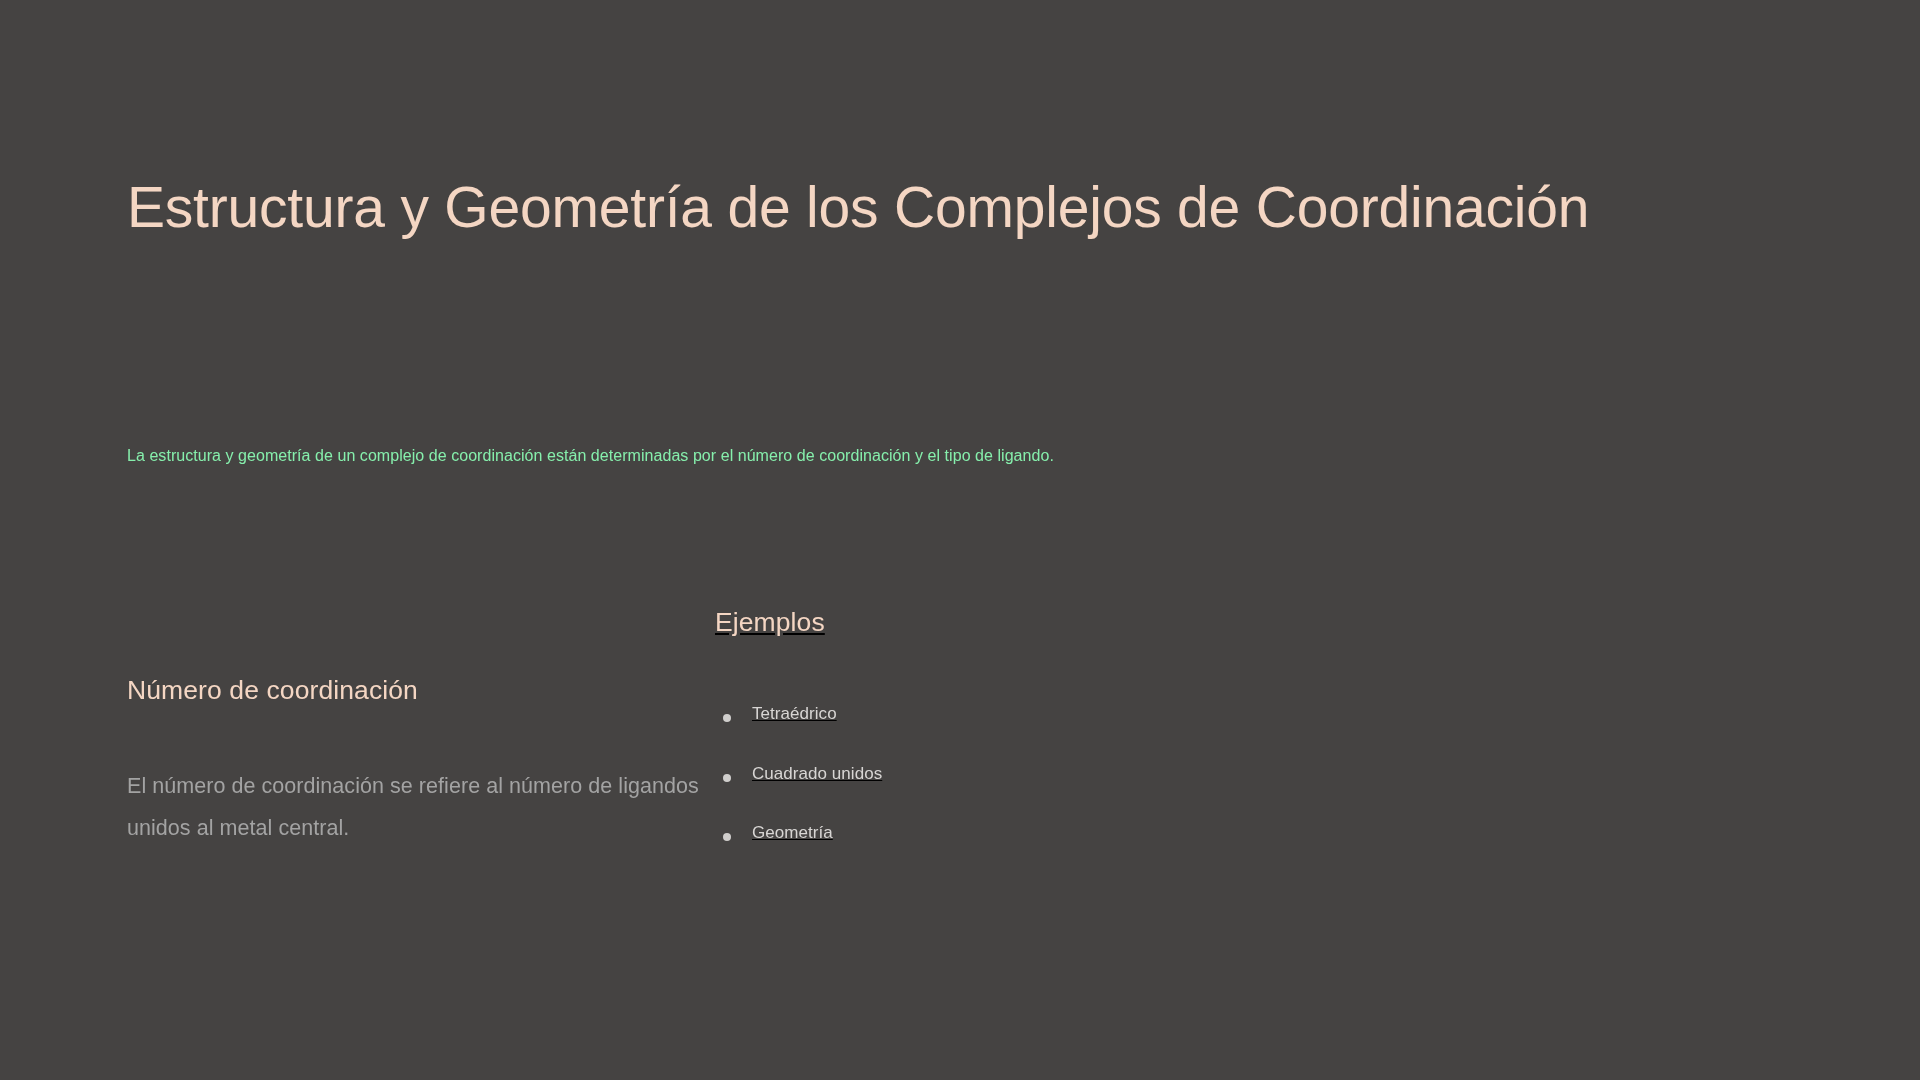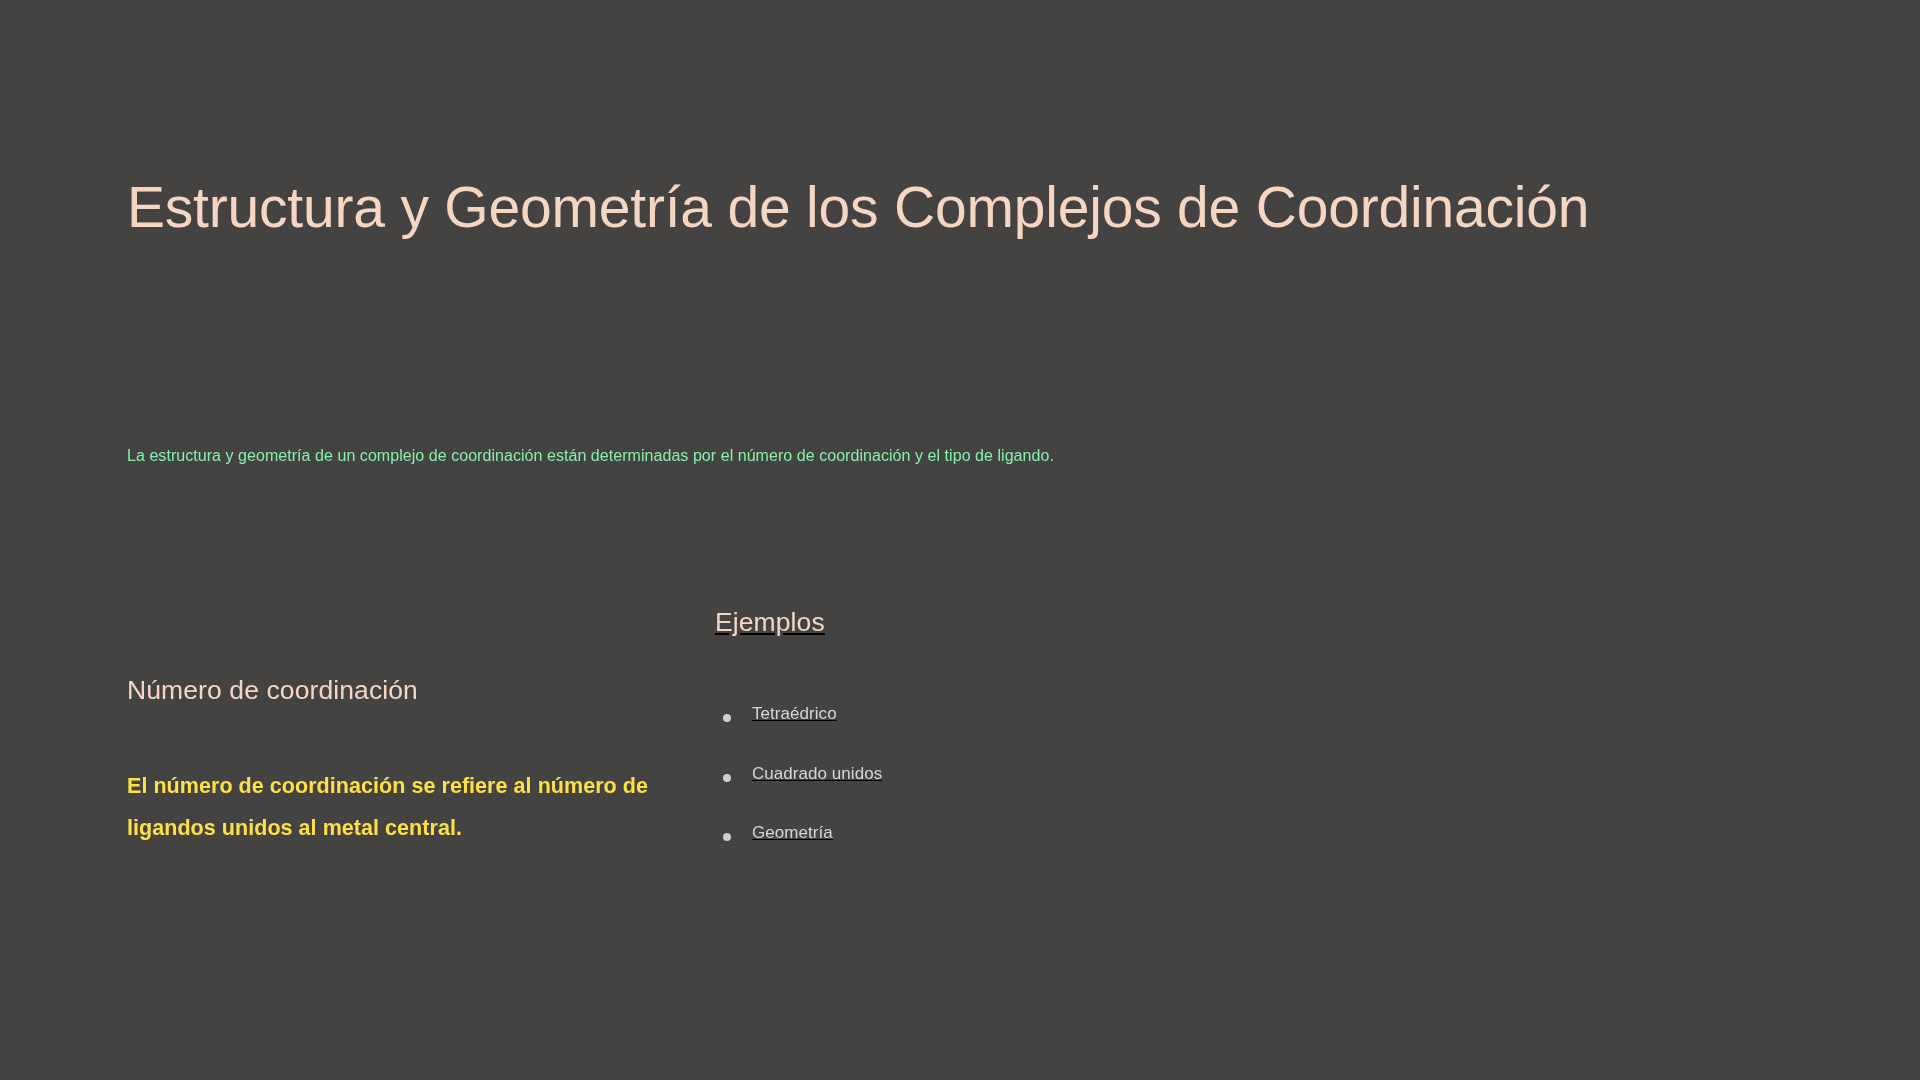--- a/index.html
+++ b/index.html
@@ -77,22 +77,22 @@
     font-weight: 400;
     color: #F4D6C3;
     letter-spacing: 0.1px;
     margin: 0 0 58px 0;
     white-space: nowrap;
   }
 
   .column-body {
     font-size: 21.5px;
     line-height: 1.96;
-    font-weight: 700;
-    color: #fde047;
+    font-weight: 400;
+    color: #a3a3a3;
     letter-spacing: 0.05px;
   }
 
   
   .example-list {
     list-style: none;
     margin: 0;
     padding: 0;
   }
 

